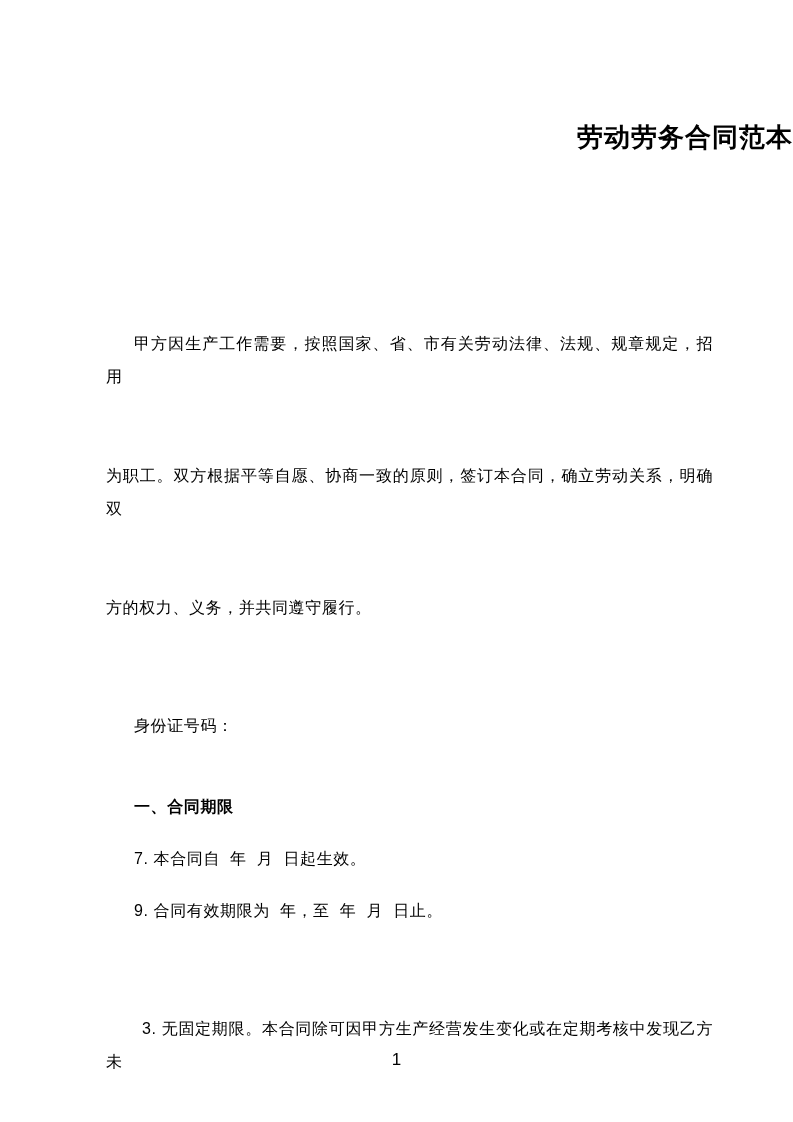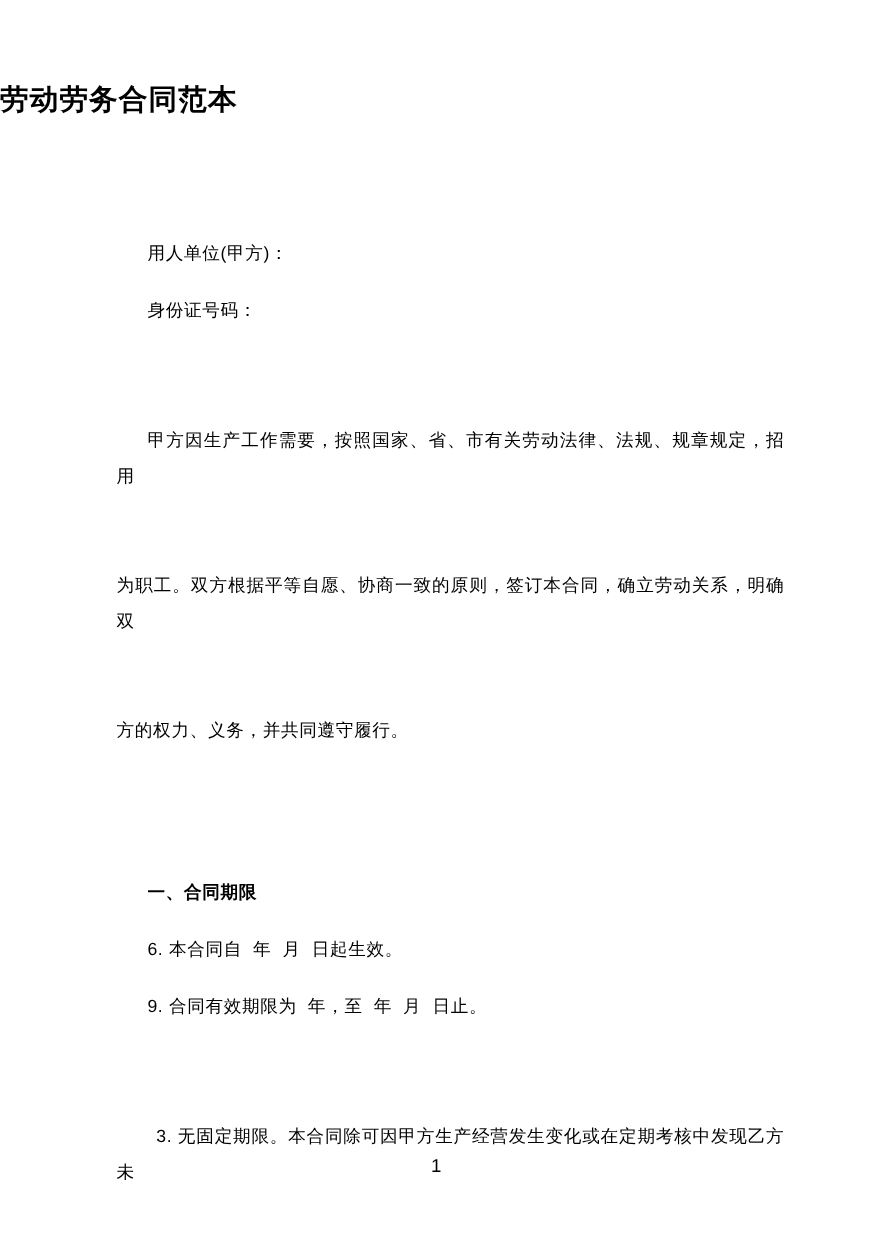--- a/index.html
+++ b/index.html
@@ -8,22 +8,22 @@
     width: 793px;
     height: 1122px;
     background: #ffffff;
     color: #000000;
     font-family: "Liberation Sans", sans-serif;
     overflow: hidden;
     box-sizing: border-box;
   }
   .doc-title {
     margin: 0 0 107px 0;
-    padding-top: 73px;
-    text-align: left;
+    padding-top: 120px;
+    text-align: right;
     font-size: 26px;
     font-weight: bold;
     line-height: 34px;
     letter-spacing: 1px;
   }
   .content {
     padding: 0 80px 0 106px;
     box-sizing: border-box;
   }
   .para {
@@ -51,34 +51,33 @@
 </style>
 </head>
 <body>
 
 <div class="page">
 
   <h1 class="doc-title">劳动劳务合同范本</h1>
 
   <div class="content">
 
-    <div class="para indent">用人单位(甲方)：</div>
 
-
-    <div class="para indent">身份证号码：</div>
 
     <div class="para">
       <div class="line indent fill">甲方因生产工作需要，按照国家、省、市有关劳动法律、法规、规章规定，招用</div>
       <div class="line fill">为职工。双方根据平等自愿、协商一致的原则，签订本合同，确立劳动关系，明确双</div>
       <div class="line">方的权力、义务，并共同遵守履行。</div>
     </div>
 
+    <div class="para indent">身份证号码：</div>
+
     <div class="para indent bold">一、合同期限</div>
 
-    <div class="para indent">6. 本合同自  年  月  日起生效。</div>
+    <div class="para indent">7. 本合同自  年  月  日起生效。</div>
 
     <div class="para indent">9. 合同有效期限为  年，至  年  月  日止。</div>
 
     <div class="para">
       <div class="line indent3 fill">3. 无固定期限。本合同除可因甲方生产经营发生变化或在定期考核中发现乙方未</div>
       
     </div>
 
   </div>
 

